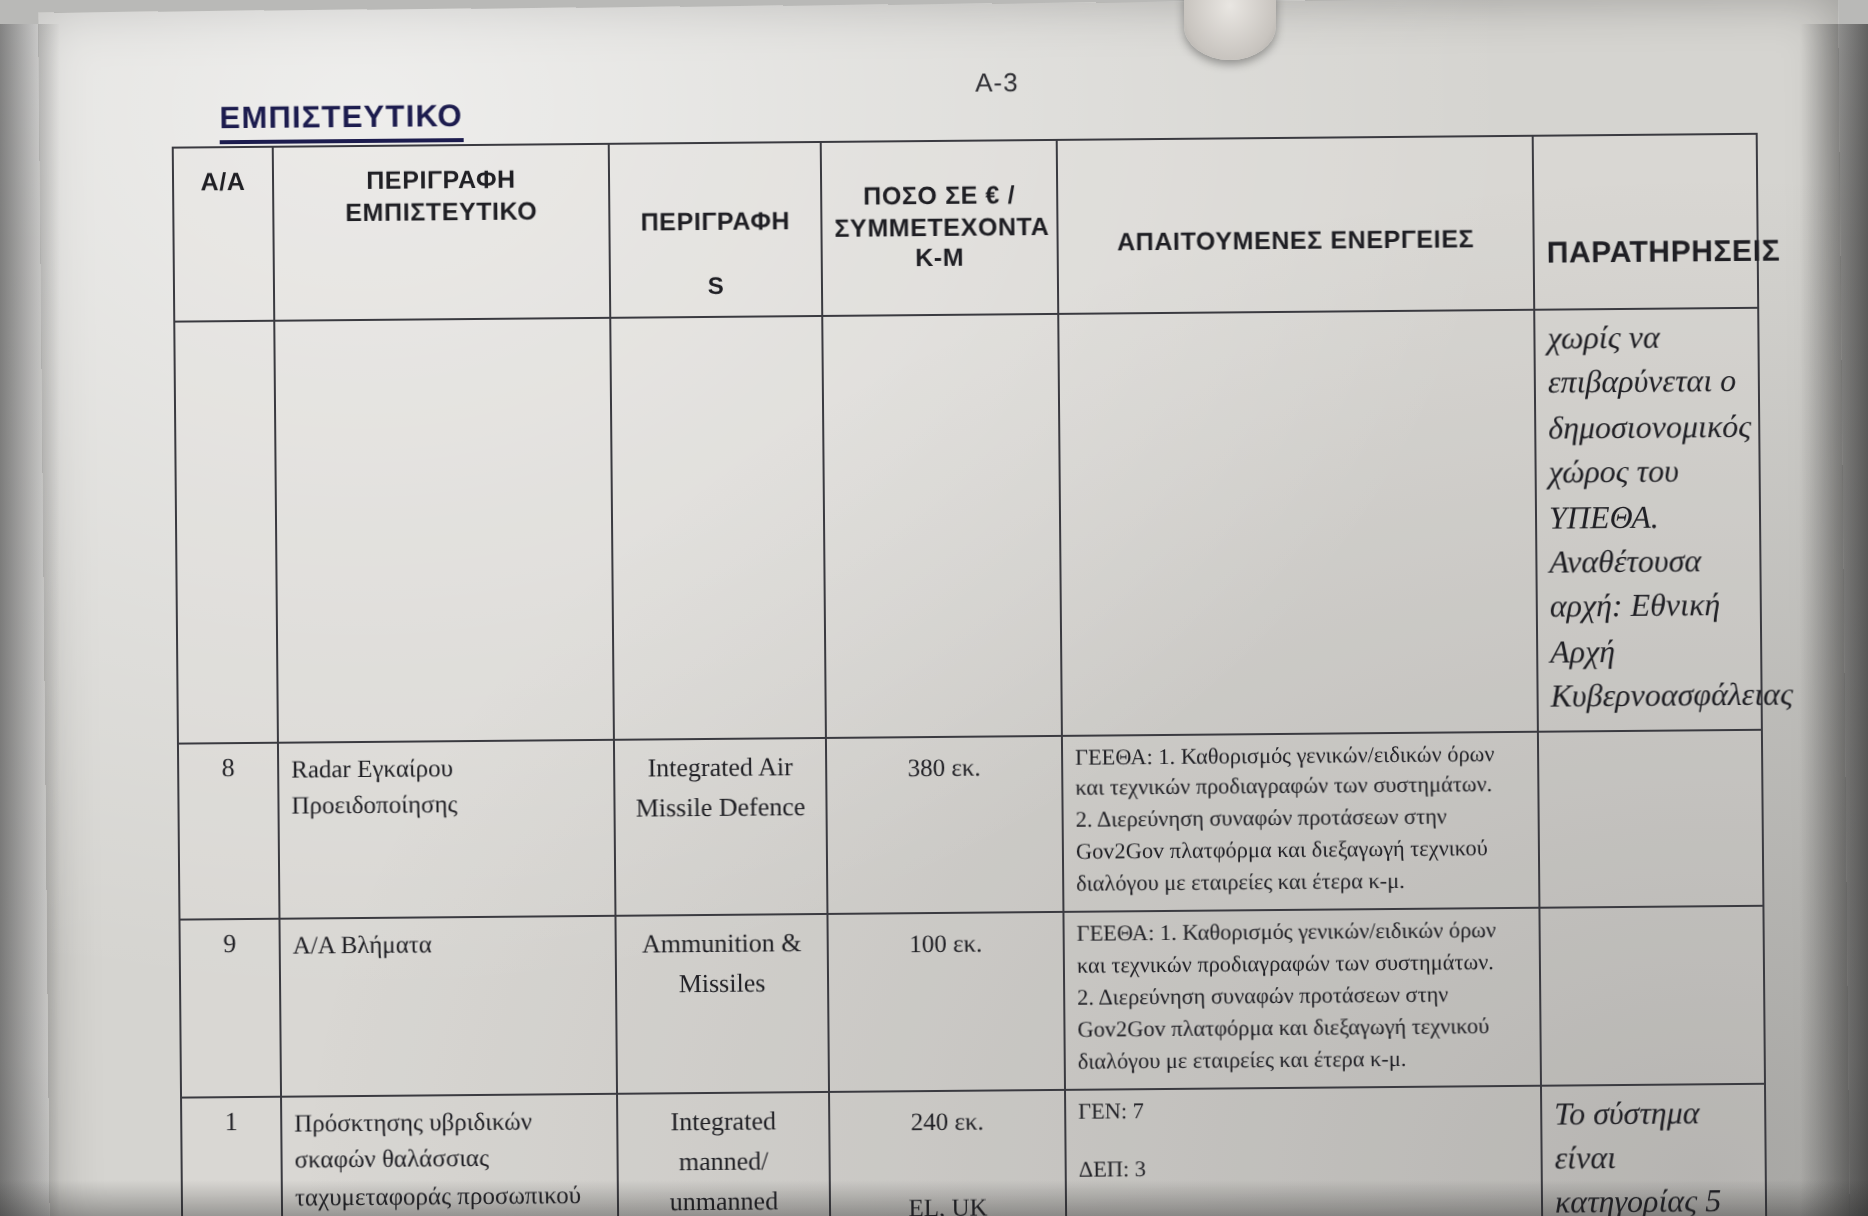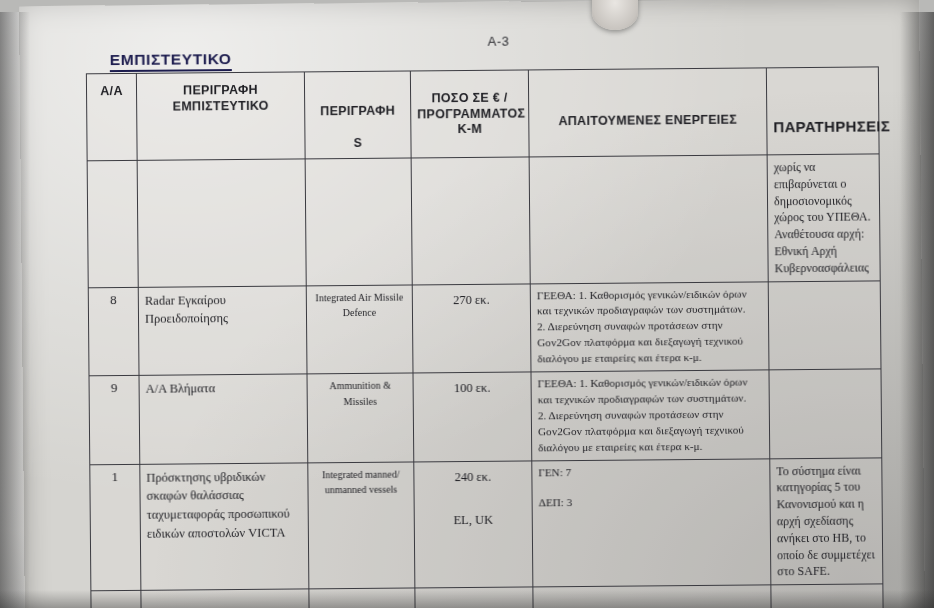--- a/index.html
+++ b/index.html
@@ -155,42 +155,43 @@
   td.c-prog {
     font-size: 12.5px;
     line-height: 1.5;
     vertical-align: middle;
     font-family: "Liberation Serif", serif;
     color: #22222a;
     padding-left: 10px;
   }
   td.c-cat {
     text-align: center;
-    font-size: 10px;
+    font-size: 13px;
     line-height: 1.55;
     vertical-align: middle;
     font-family: "Liberation Serif", serif;
   }
   td.c-amt {
     text-align: center;
     font-size: 12.5px;
     line-height: 1.9;
     vertical-align: middle;
     font-family: "Liberation Serif", serif;
   }
   td.c-act {
     font-size: 11.2px;
     line-height: 1.42;
     font-family: "Liberation Serif", serif;
     padding-top: 5px;
   }
   td.c-rem {
-    font-size: 12px;
+    font-size: 16px;
     line-height: 1.4;
     font-family: "Liberation Serif", serif;
+    font-style: italic;
     padding-top: 5px;
   }
   .row-top td { height: 96px; }
   .row-8 td { height: 78px; }
   .row-9 td { height: 78px; }
   .row-10 td { height: 96px; }
   .row-blank td { height: 34px; }
 
   .gen-line { margin: 0 0 14px 0; }
   .dep-line { margin: 0; }
@@ -232,21 +233,21 @@
           </th>
           <th class="h-cat">
             <span class="hdr-stack" style="display:block;margin-top:22px;">
               <span>ΠΕΡΙΓΡΑΦΗ</span>
               <span class="hdr-sub">S</span>
             </span>
           </th>
           <th class="h-amt">
             <span class="hdr-stack" style="display:block;margin-top:10px;">
               <span>ΠΟΣΟ ΣΕ € /</span><br>
-              <span>ΠΡΟΓΡΑΜΜΑΤΟΣ</span><br>
+              <span>ΣΥΜΜΕΤΕΧΟΝΤΑ</span><br>
               <span>Κ-Μ</span>
             </span>
           </th>
           <th class="h-act">
             <span class="act-label">ΑΠΑΙΤΟΥΜΕΝΕΣ ΕΝΕΡΓΕΙΕΣ</span>
           </th>
           <th class="h-rem">
             <span class="rem-label">ΠΑΡΑΤΗΡΗΣΕΙΣ</span>
           </th>
         </tr>
@@ -258,21 +259,21 @@
           <td class="c-cat"></td>
           <td class="c-amt"></td>
           <td class="c-act"></td>
           <td class="c-rem">χωρίς να επιβαρύνεται ο δημοσιονομικός χώρος του ΥΠΕΘΑ. Αναθέτουσα αρχή: Εθνική Αρχή Κυβερνοασφάλειας</td>
         </tr>
 
         <tr class="row-8">
           <td class="c-aa">8</td>
           <td class="c-prog">Radar Εγκαίρου Προειδοποίησης</td>
           <td class="c-cat">Integrated Air Missile Defence</td>
-          <td class="c-amt">270 εκ.</td>
+          <td class="c-amt">380 εκ.</td>
           <td class="c-act" style="white-space:pre-line">ΓΕΕΘΑ: 1. Καθορισμός γενικών/ειδικών όρων και τεχνικών προδιαγραφών των συστημάτων.
 2. Διερεύνηση συναφών προτάσεων στην Gov2Gov πλατφόρμα και διεξαγωγή τεχνικού διαλόγου με εταιρείες και έτερα κ-μ.</td>
           <td class="c-rem"></td>
         </tr>
 
         <tr class="row-9">
           <td class="c-aa">9</td>
           <td class="c-prog">Α/Α Βλήματα</td>
           <td class="c-cat">Ammunition &amp; Missiles</td>
           <td class="c-amt">100 εκ.</td>

